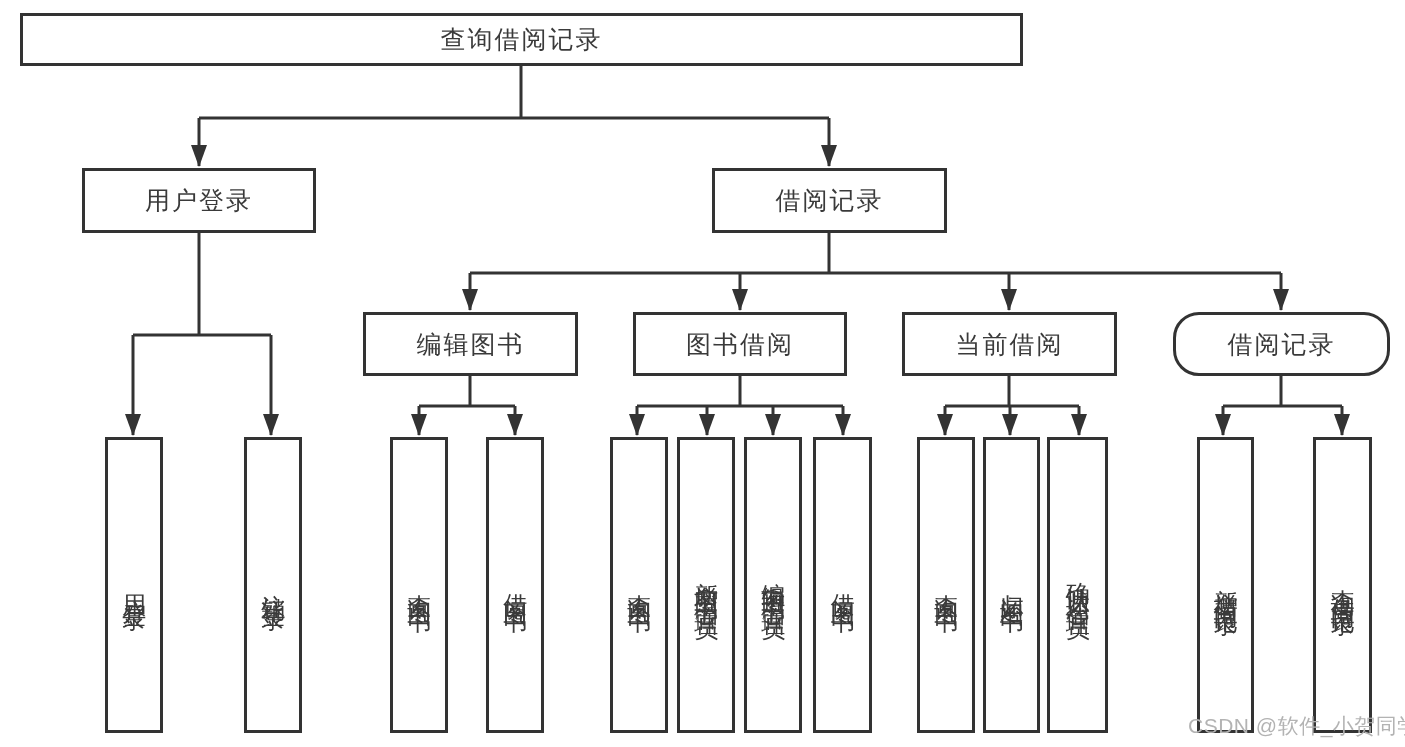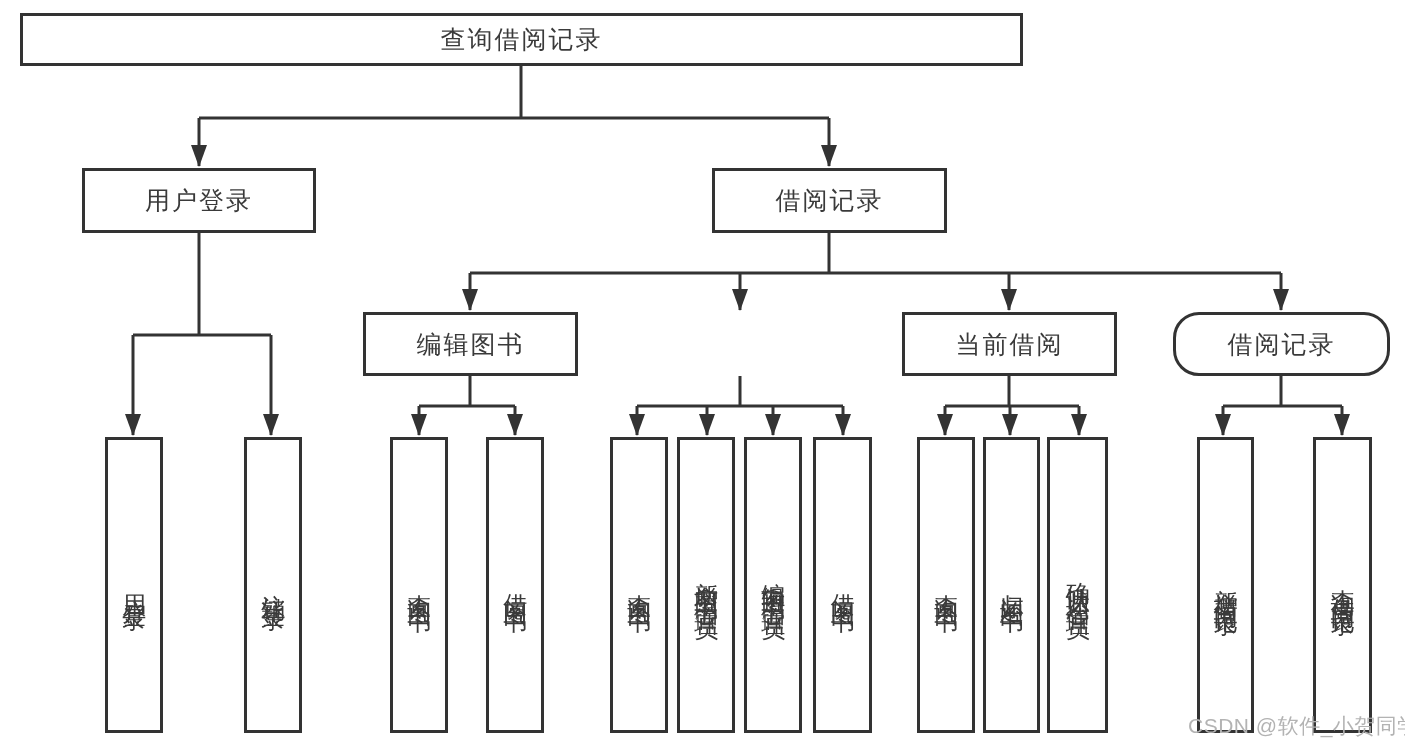--- a/index.html
+++ b/index.html
@@ -102,20 +102,23 @@
   <div class="box lvl2-a">
     <span class="h-label">用户登录</span>
   </div>
   <div class="box lvl2-b">
     <span class="h-label">借阅记录</span>
   </div>
 
   <div class="box lvl3" style="left:363px;width:215px;">
     <span class="h-label">编辑图书</span>
   </div>
+  <div class="box lvl3" style="left:633px;width:214px;">
+    <span class="h-label">图书借阅</span>
+  </div>
   <div class="box lvl3" style="left:902px;width:215px;text-align:right;">
     <span class="h-label">当前借阅</span>
   </div>
   <div class="box lvl3" style="left:1173px;width:217px;border-radius:26px;">
     <span class="h-label">借阅记录</span>
   </div>
 
   <div class="box leaf" style="left:105px;width:58px;">
     <span class="vtext">用户登录</span>
   </div>

